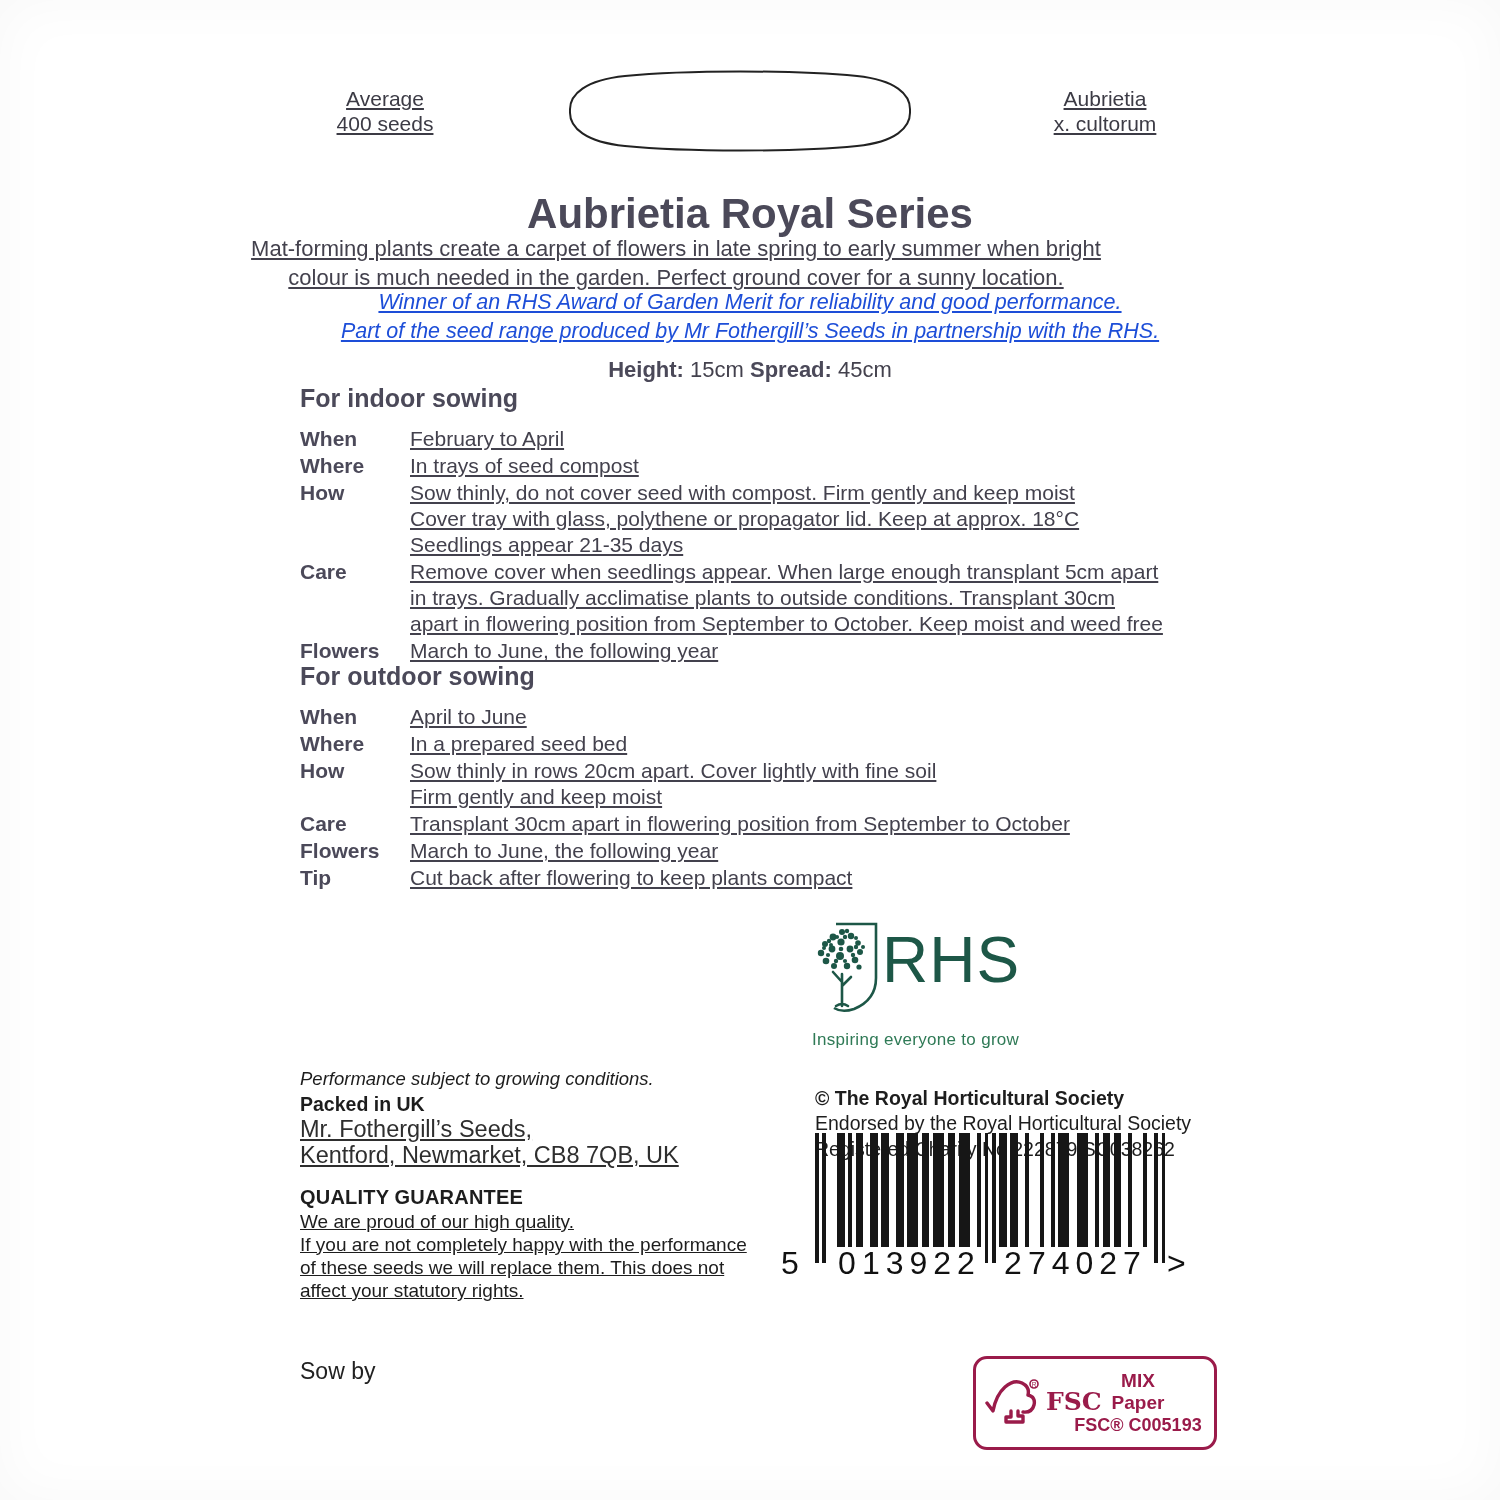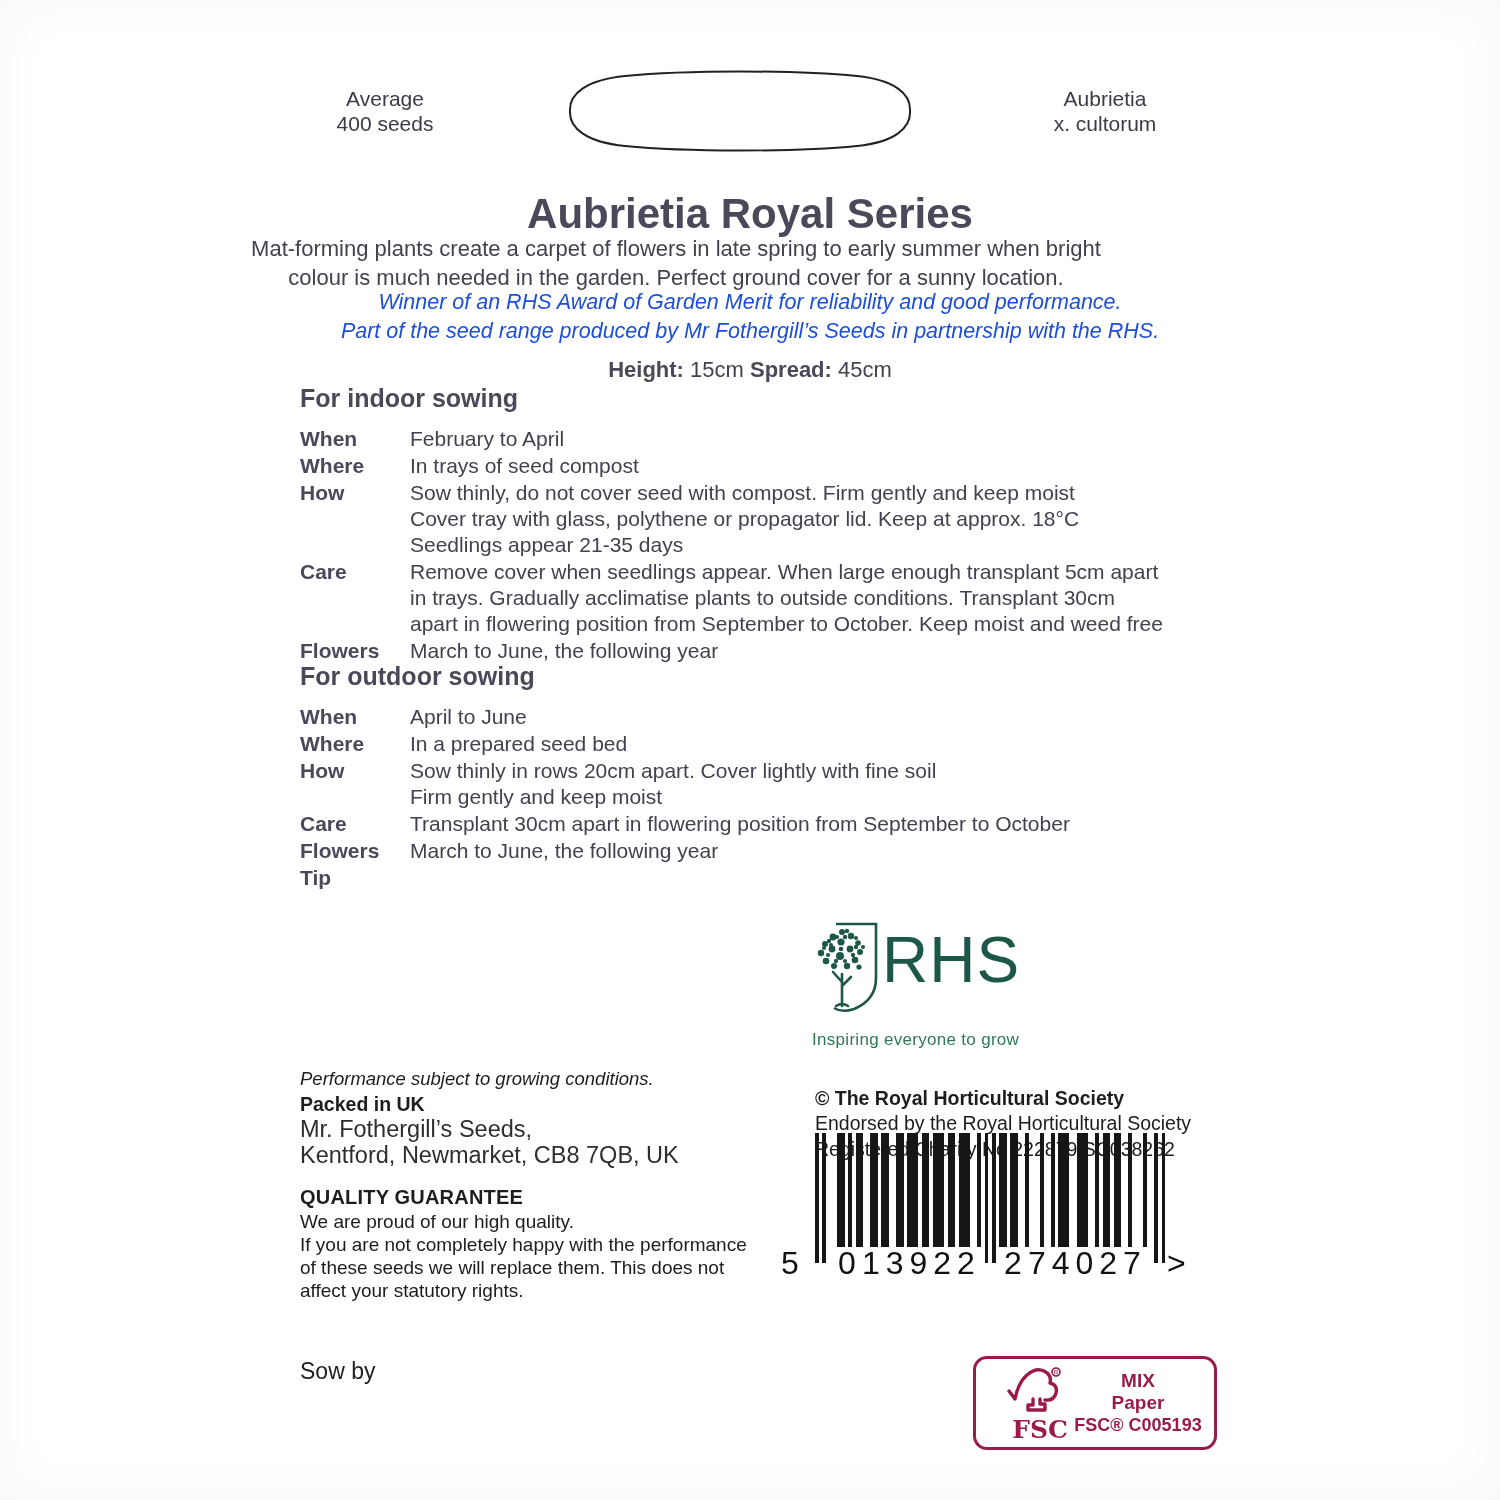--- a/index.html
+++ b/index.html
@@ -1,19 +1,19 @@
 <!DOCTYPE html>
 <html><head>
 <meta charset="utf-8">
 <style>
   html,body{margin:0;padding:0;}
   body{width:1500px;height:1500px;background:#fdfdfd;font-family:"Liberation Sans",sans-serif;}
   .page{position:relative;width:1500px;height:1500px;background:#ffffff;color:#45434f;overflow:hidden;
         box-shadow:inset 0 0 60px rgba(0,0,0,0.03);}
-  .pre{white-space:pre-line;}
+  .pre{white-space:pre-line;text-decoration:underline;}
 
   
   .hdr{position:absolute;left:280px;top:70px;width:940px;display:flex;justify-content:space-between;align-items:center;}
   .hdr-cell{font-size:21px;line-height:1.2;text-align:center;color:#3c3b45;}
   .hdr-left{width:210px;}
   .hdr-right{width:230px;}
   .oval-wrap{width:350px;height:82px;}
 
   
   .title{position:absolute;left:0;top:190px;width:1500px;text-align:center;font-size:42px;font-weight:bold;color:#4b4959;}
@@ -56,21 +56,21 @@
   .perf{font-size:18.5px;font-style:italic;}
   .packed{font-size:19.5px;font-weight:bold;margin-top:3px;}
   .address{font-size:23.5px;line-height:1.12;margin-top:0;color:#2e2e2e;}
   .qg-head{font-size:20px;font-weight:bold;margin-top:17px;letter-spacing:0.2px;}
   .qg-body{font-size:19px;line-height:1.22;margin-top:1px;}
   .sowby{position:absolute;left:300px;top:1358px;font-size:23px;color:#222;}
 
   
   .fsc{position:absolute;left:973px;top:1356px;width:226px;height:84px;border:3.5px solid #9a1b4a;
        border-radius:14px;display:flex;align-items:center;padding:2px 6px;background:#fff;}
-  .fsc-left{width:86px;display:flex;flex-direction:column;align-items:flex-end;}
+  .fsc-left{width:86px;display:flex;align-items:center;}
   .fsc-serif{font-family:"DejaVu Serif","Liberation Serif",serif;font-size:25px;font-weight:600;color:#9a1b4a;margin-top:-4px;}
   .fsc-right{flex:1;text-align:center;color:#9a1b4a;font-weight:bold;}
   .fsc-mix{font-size:19px;}
   .fsc-paper{font-size:19px;}
   .fsc-cert{font-size:18px;margin-top:1px;white-space:nowrap;}
 </style>
 </head>
 <body>
 
 <div class="page">
@@ -122,20 +122,21 @@
       <div class="row-label">Where</div>
       <div class="row-value pre">In a prepared seed bed</div>
       <div class="row-label">How</div>
       <div class="row-value pre">Sow thinly in rows 20cm apart. Cover lightly with fine soil
 Firm gently and keep moist</div>
       <div class="row-label">Care</div>
       <div class="row-value pre">Transplant 30cm apart in flowering position from September to October</div>
       <div class="row-label">Flowers</div>
       <div class="row-value pre">March to June, the following year</div>
       <div class="row-label">Tip</div>
+      <div class="row-value pre">Cut back after flowering to keep plants compact</div>
     </div>
   </div>
 
   <div class="rhs-logo">
     <div class="rhs-row">
       <span>
         <svg width="68" height="104" viewBox="0 0 68 104">
 
           <path d="M 24 8 H 64 V 62 Q 64 84 42 93 Q 30 97 22 92" fill="none" stroke="#1d5747" stroke-width="2.6"></path>
 

